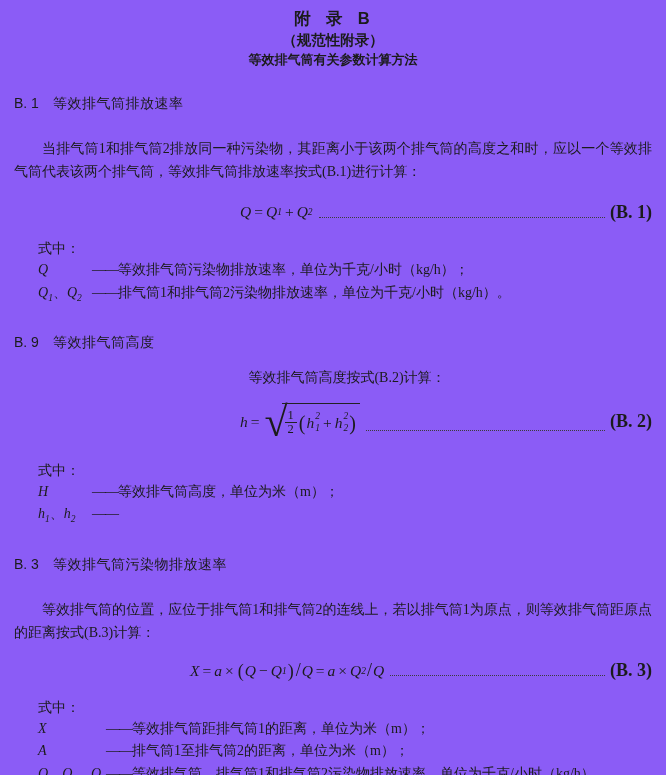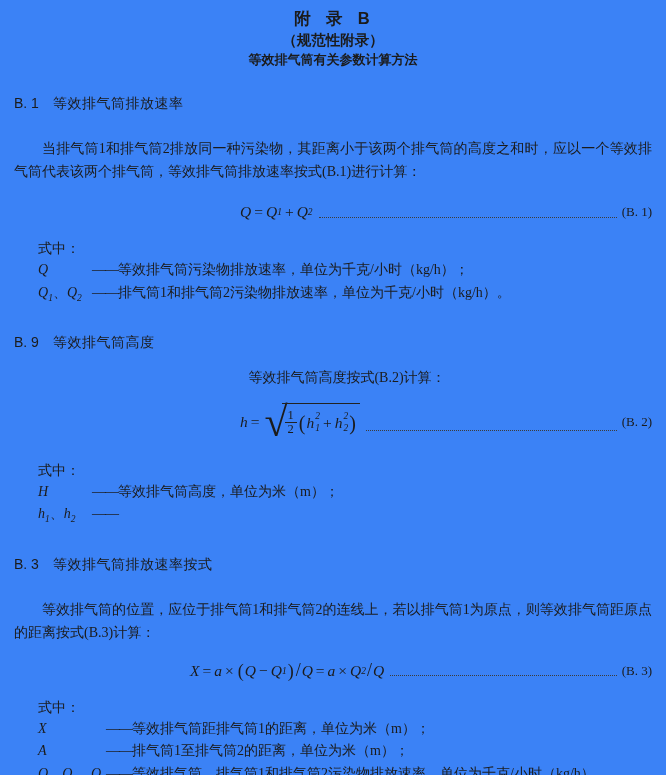--- a/index.html
+++ b/index.html
@@ -1,21 +1,21 @@
 <!DOCTYPE html>
 <html><head>
 <meta charset="utf-8">
 <style>
   html,body { margin:0; padding:0; background:#ffffff; }
   .page {
     position:relative;
     width:666px; height:775px;
     box-sizing:border-box;
     padding:6px 14px 0 14px;
-    background:#3b82f6;
+    background:#8b5cf6;
     color:#1b1b1b;
     font-family:"Liberation Serif","DejaVu Serif",serif;
     font-size:14px;
     overflow:hidden;
   }
   
   .doc-title {
     text-align:center; font-weight:bold;
     font-family:"Liberation Sans","DejaVu Sans",sans-serif;
     white-space:pre;
@@ -39,21 +39,21 @@
   .fr-b1 { margin-top:16px; height:26px; padding-left:226px; }
   .fr-b2 { margin-top:8px;  height:50px; padding-left:226px; }
   .fr-b3 { margin-top:14px; height:26px; padding-left:176px; }
   .math { font-family:"Liberation Serif","DejaVu Serif",serif; font-size:15.5px; white-space:nowrap; display:inline-flex; align-items:center; }
   .math i { font-style:italic; }
   .math .op { padding:0 3px; font-style:normal; }
   .math sub { font-size:9.5px; font-style:italic; }
   .vsub { font-size:9.5px; font-style:italic; }
   .leader { flex:1; height:0; border-bottom:1.6px dotted #3c3c3c; margin:0 5px 0 6px; position:relative; top:5px; }
   .fr-b2 .leader { top:9px; }
-  .eq-label { font-size:13px; white-space:pre; }
+  .eq-label { font-size:18px; white-space:pre;font-weight:bold; }
   
   .frac { display:inline-flex; flex-direction:column; align-items:center; font-size:12.5px; line-height:1.05; margin:0 1px; }
   .frac .num { padding:0 3px; border-bottom:1.3px solid #222; }
   .frac .den { padding:0 3px; }
   
   .root { display:inline-flex; align-items:flex-end; margin-left:2px; }
   .radical { font-size:42px; line-height:38px; font-style:normal; }
   .radicand { display:inline-flex; align-items:center; border-top:1.5px solid #222; height:36px; padding:1px 3px 0 2px; margin-left:-6px; }
   .bigp { font-size:20px; font-style:normal; line-height:1; padding:0 1px; }
   .midp { font-size:18px; font-style:normal; line-height:1; padding:0 1px; }
@@ -154,21 +154,21 @@
     <span class="def-var"><i>H</i></span>
     <span class="def-dash">——</span>
     <span class="def-text">等效排气筒高度，单位为米（m）；</span>
   </div>
   <div class="def-row">
     <span class="def-var"><i>h</i><sub class="vsub">1</sub><span>、</span><i>h</i><sub class="vsub">2</sub></span>
     <span class="def-dash">——</span>
   </div>
 
   <div class="sec-head">
-    <span class="code">B. 3</span><span>等效排气筒排放速率按式</span>
+    <span class="code">B. 3</span><span>等效排气筒污染物排放速率</span>
   </div>
 
   <div class="para">等效排气筒的位置，应位于排气筒1和排气筒2的连线上，若以排气筒1为原点，则等效排气筒距原点的距离按式(B.3)计算：</div>
 
   <div class="formula-row fr-b3">
     <span class="math">
       <i>X</i>
       <span class="op">=</span>
       <i>a</i>
       <span class="op">×</span>

